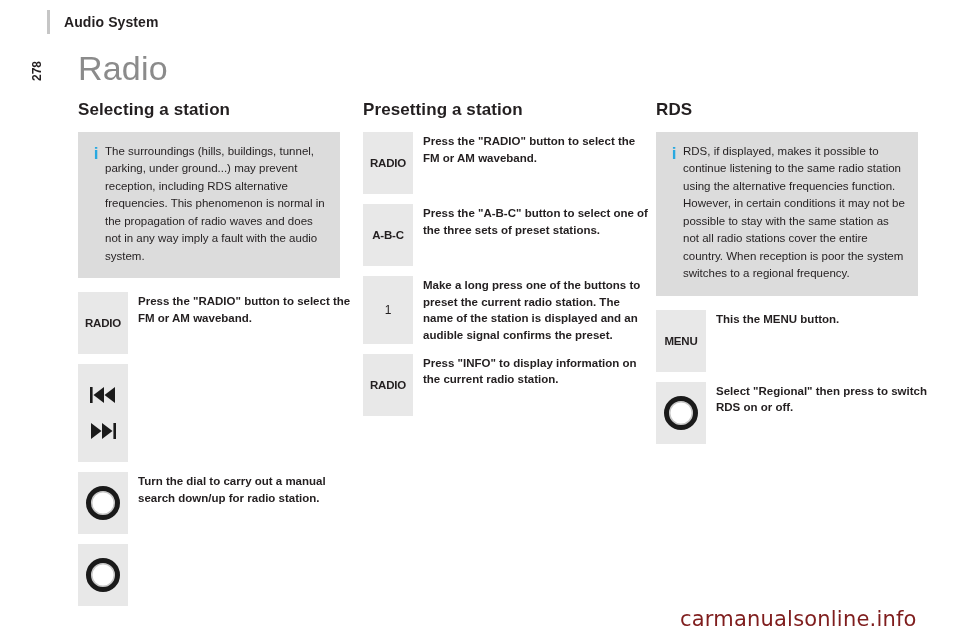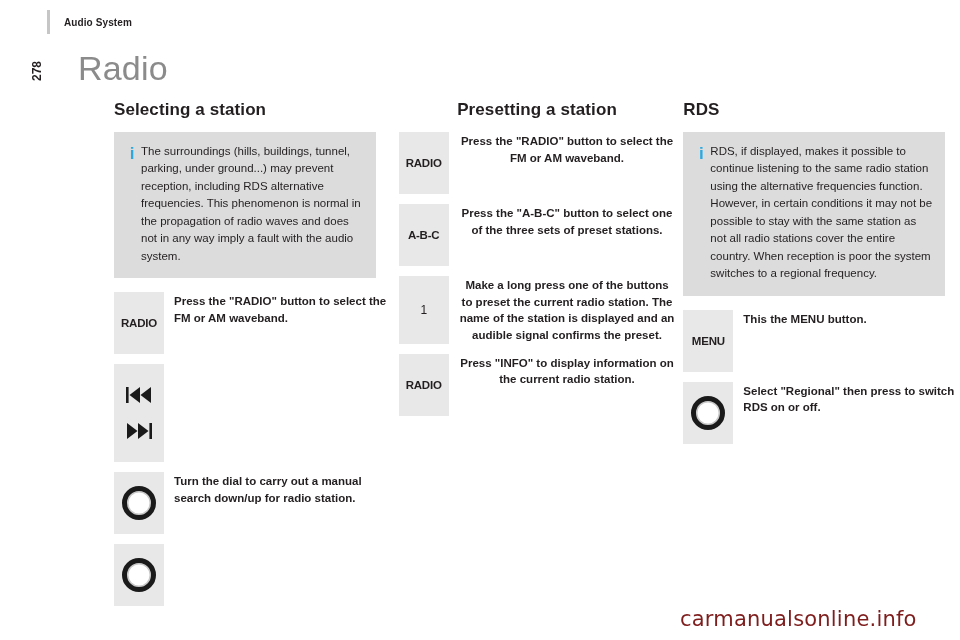--- a/index.html
+++ b/index.html
@@ -28,21 +28,21 @@
     align-items: center;
     height: 24px;
   }
   .header-rule {
     width: 3px;
     height: 24px;
     background: #c6c6c6;
     margin-right: 14px;
   }
   .header-title {
-    font-size: 10px;
+    font-size: 14px;
     font-weight: bold;
     color: #231f20;
     letter-spacing: 0.1px;
   }
 
   
   .page-number {
     position: absolute;
     left: 22px;
     top: 54px;
@@ -76,22 +76,22 @@
   .columns {
     position: absolute;
     left: 0;
     top: 100px;
     width: 960px;
     display: flex;
   }
   .col {
     position: relative;
   }
-  .col-1 { width: 285px; margin-left: 114px; }
-  .col-2 { width: 285px; margin-left: 8px; text-align: center; }
+  .col-1 { width: 285px; margin-left: 78px; }
+  .col-2 { width: 285px; margin-left: 0px; }
   .col-3 { width: 285px; margin-left: 8px; }
 
   .col-heading {
     font-size: 17px;
     font-weight: bold;
     color: #231f20;
     margin-bottom: 12px;
     letter-spacing: 0.1px;
   }
 

